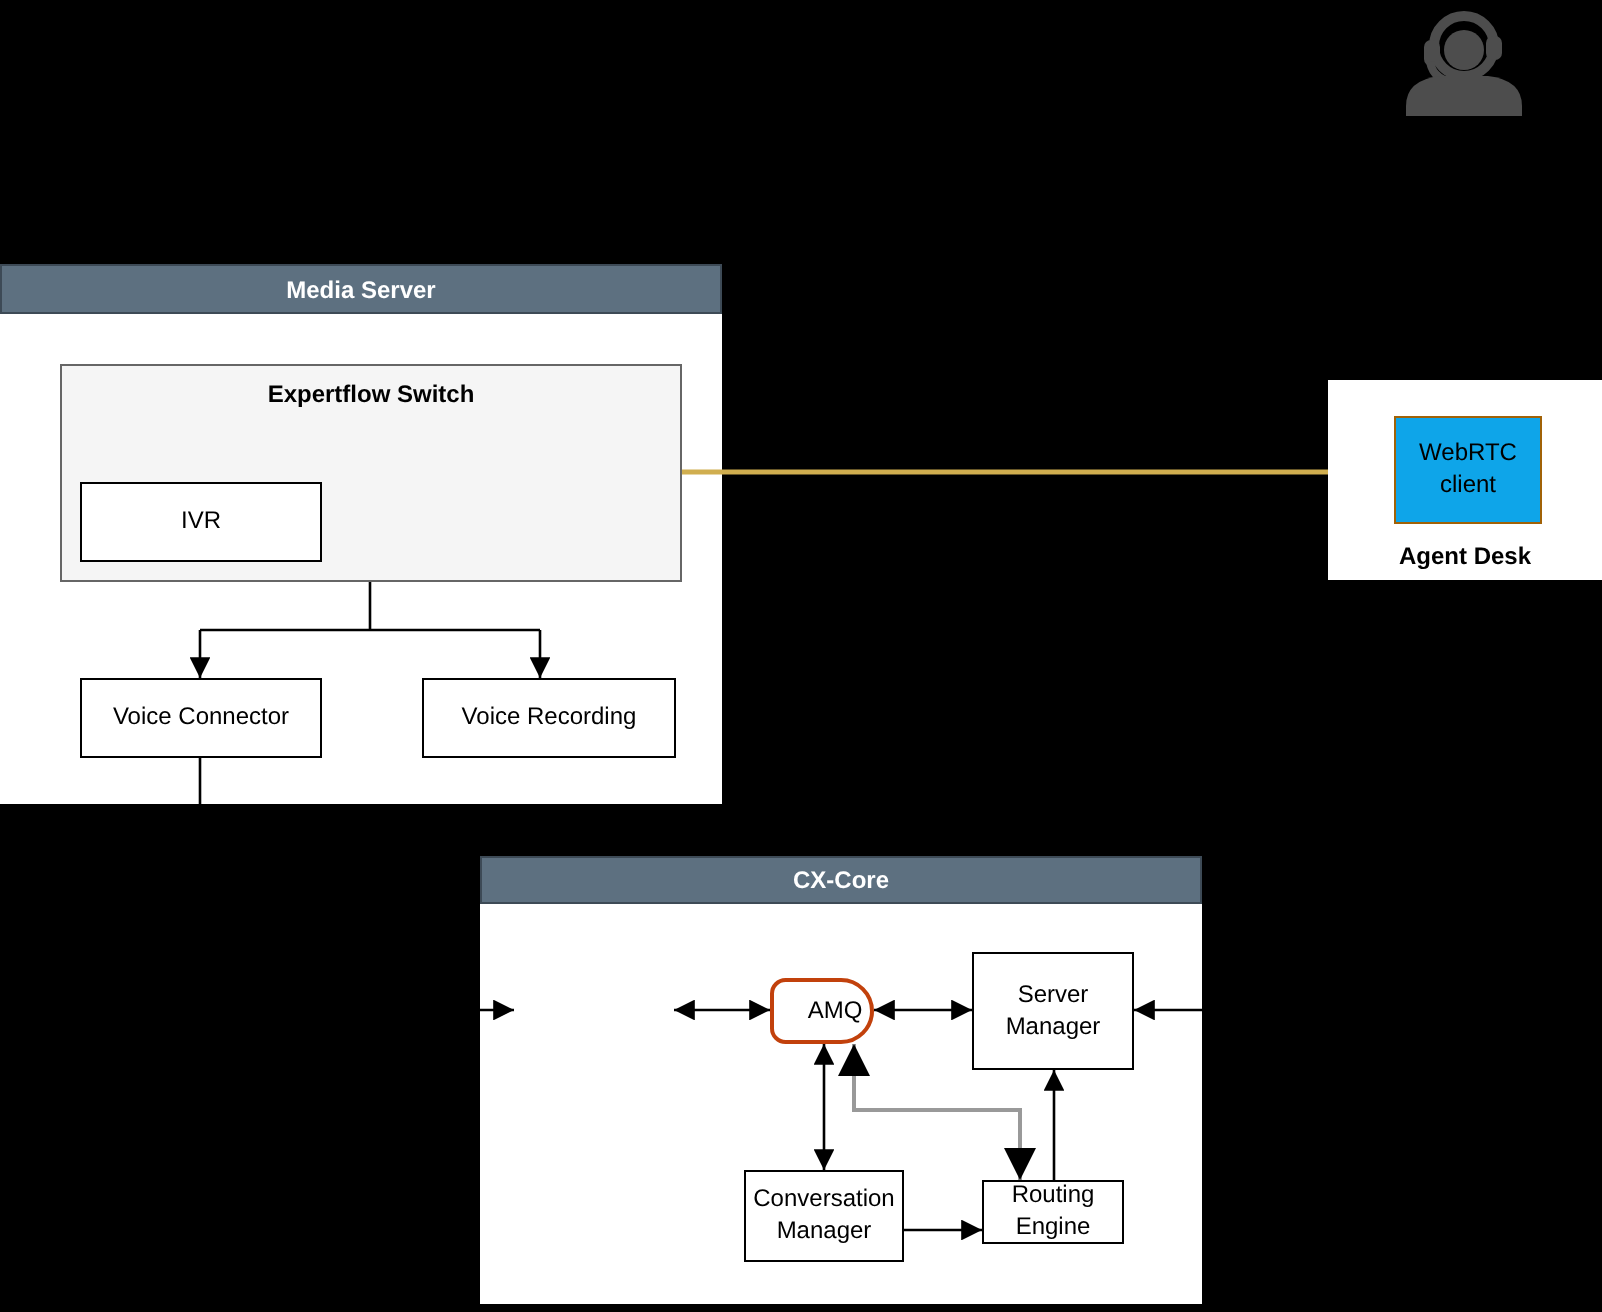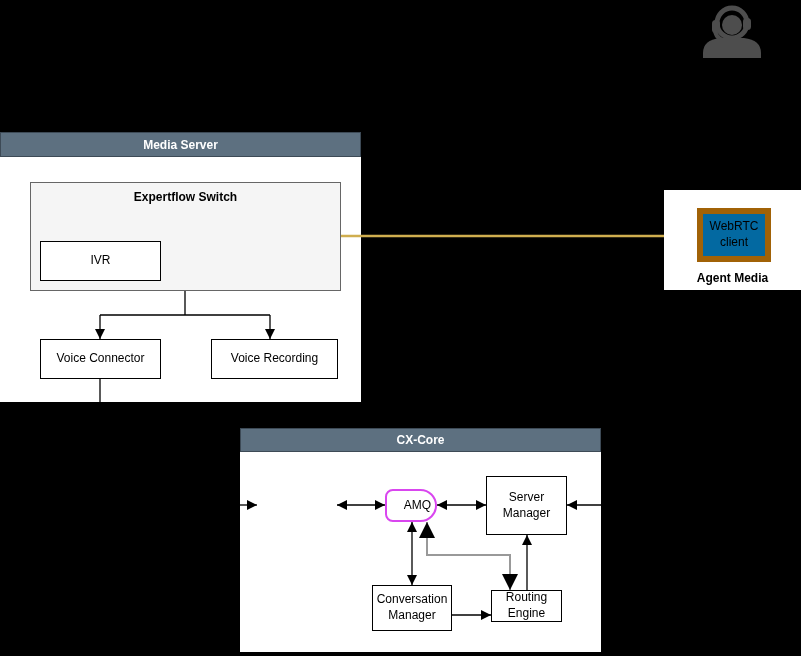--- a/index.html
+++ b/index.html
@@ -24,24 +24,24 @@
   }
   .switch-box{
     position:absolute;background:#f5f5f5;border:1px solid #666666;box-sizing:border-box;
     z-index:1;
   }
   .switch-title{
     position:absolute;top:7px;left:0;right:0;text-align:center;
     font-weight:bold;font-size:12px;
   }
   .webrtc{
-    background:#0369a1;border:6px solid #a16207;
+    background:#0ea5e9;border:1px solid #a16207;
   }
   .amq{
-    border:2px solid #d946ef;border-radius:8px 17px 17px 8px;padding-left:13px;
+    border:2px solid #c2410c;border-radius:8px 17px 17px 8px;padding-left:13px;
   }
   .desk-title{
     position:absolute;left:0;right:0;bottom:5px;text-align:center;
     font-weight:bold;font-size:12px;
   }
   svg.links{position:absolute;left:0;top:0;z-index:1;pointer-events:none;}
 </style>
 </head>
 <body>
 
@@ -96,21 +96,21 @@
         <path d="M0,0 L8,4 L0,8 Z" fill="#d0ae4f"></path>
       </marker>
     </defs>
     <path d="M0,8 L352,8" fill="none" stroke="#d0ae4f" stroke-width="2.4" marker-end="url(#ah-gold)"></path>
   </svg>
 
   <div class="section" style="left:664px;top:190px;width:137px;height:100px;">
     <div class="node webrtc" style="left:33px;top:18px;width:74px;height:54px;">
       <span>WebRTC client</span>
     </div>
-    <div class="desk-title">Agent Media</div>
+    <div class="desk-title">Agent Desk</div>
   </div>
 
   <div class="section" style="left:240px;top:428px;width:361px;height:224px;">
     <div class="section-header" style="height:24px;">
       <span>CX-Core</span>
     </div>
 
     <svg class="links" width="361" height="224" viewBox="0 0 361 224">
       <defs>
         <marker id="ah-b2" viewBox="0 0 8 8" refX="8" refY="4" markerWidth="8" markerHeight="8" orient="auto-start-reverse">

